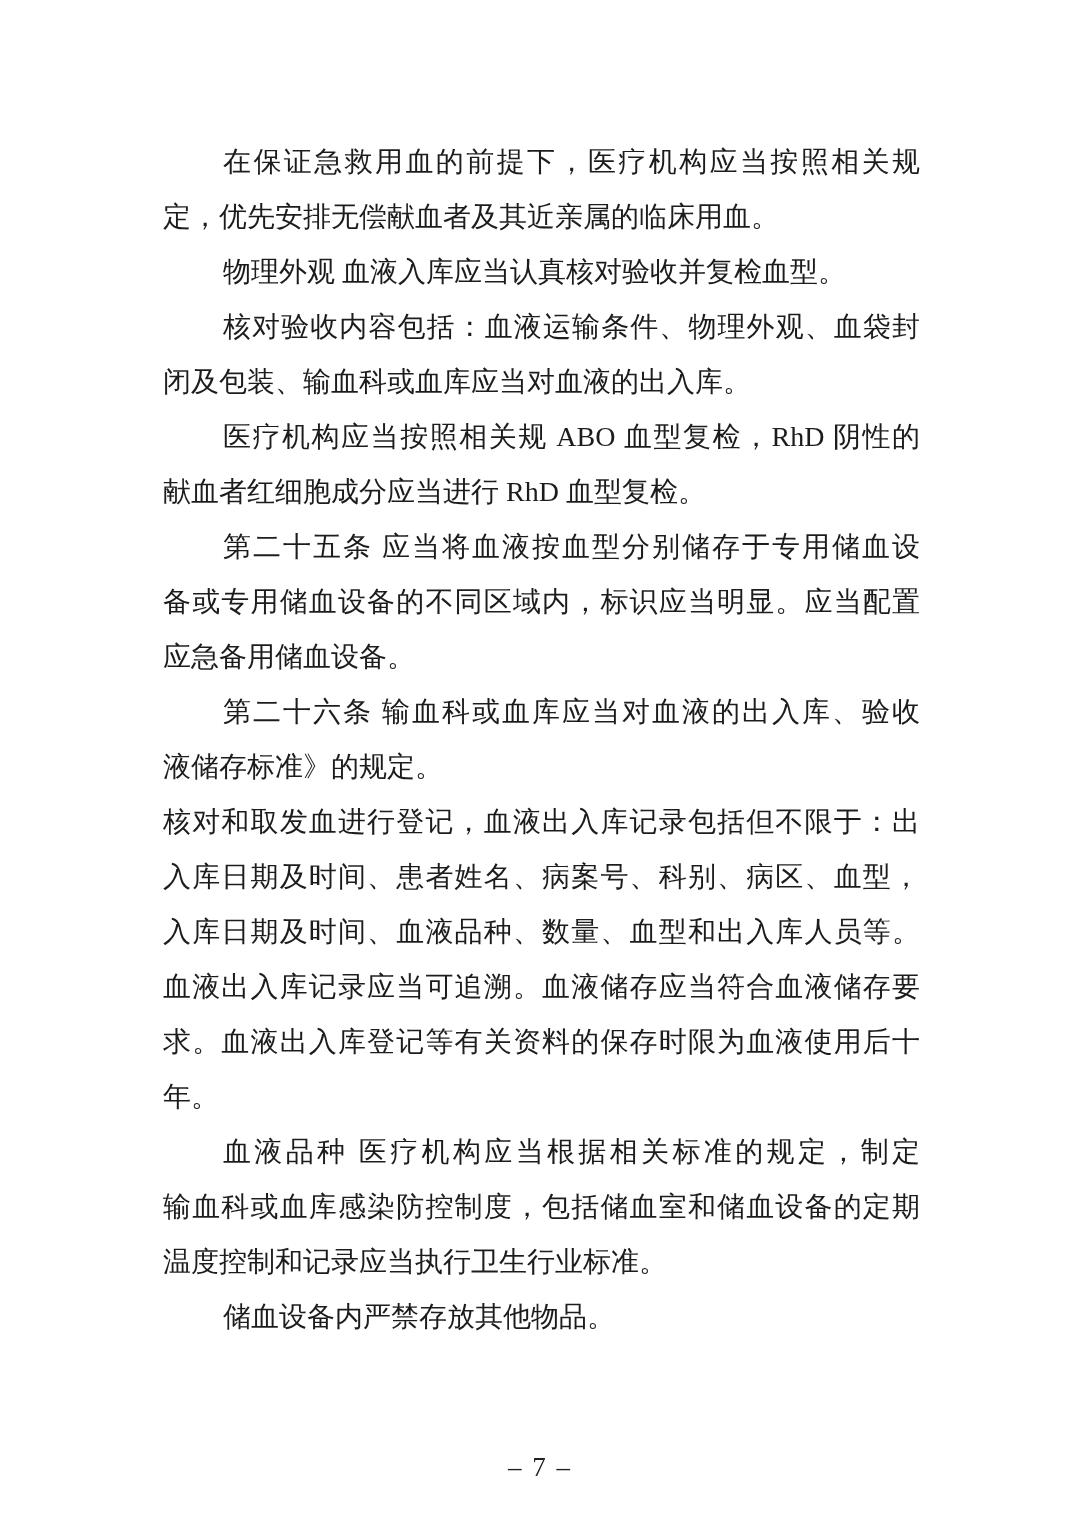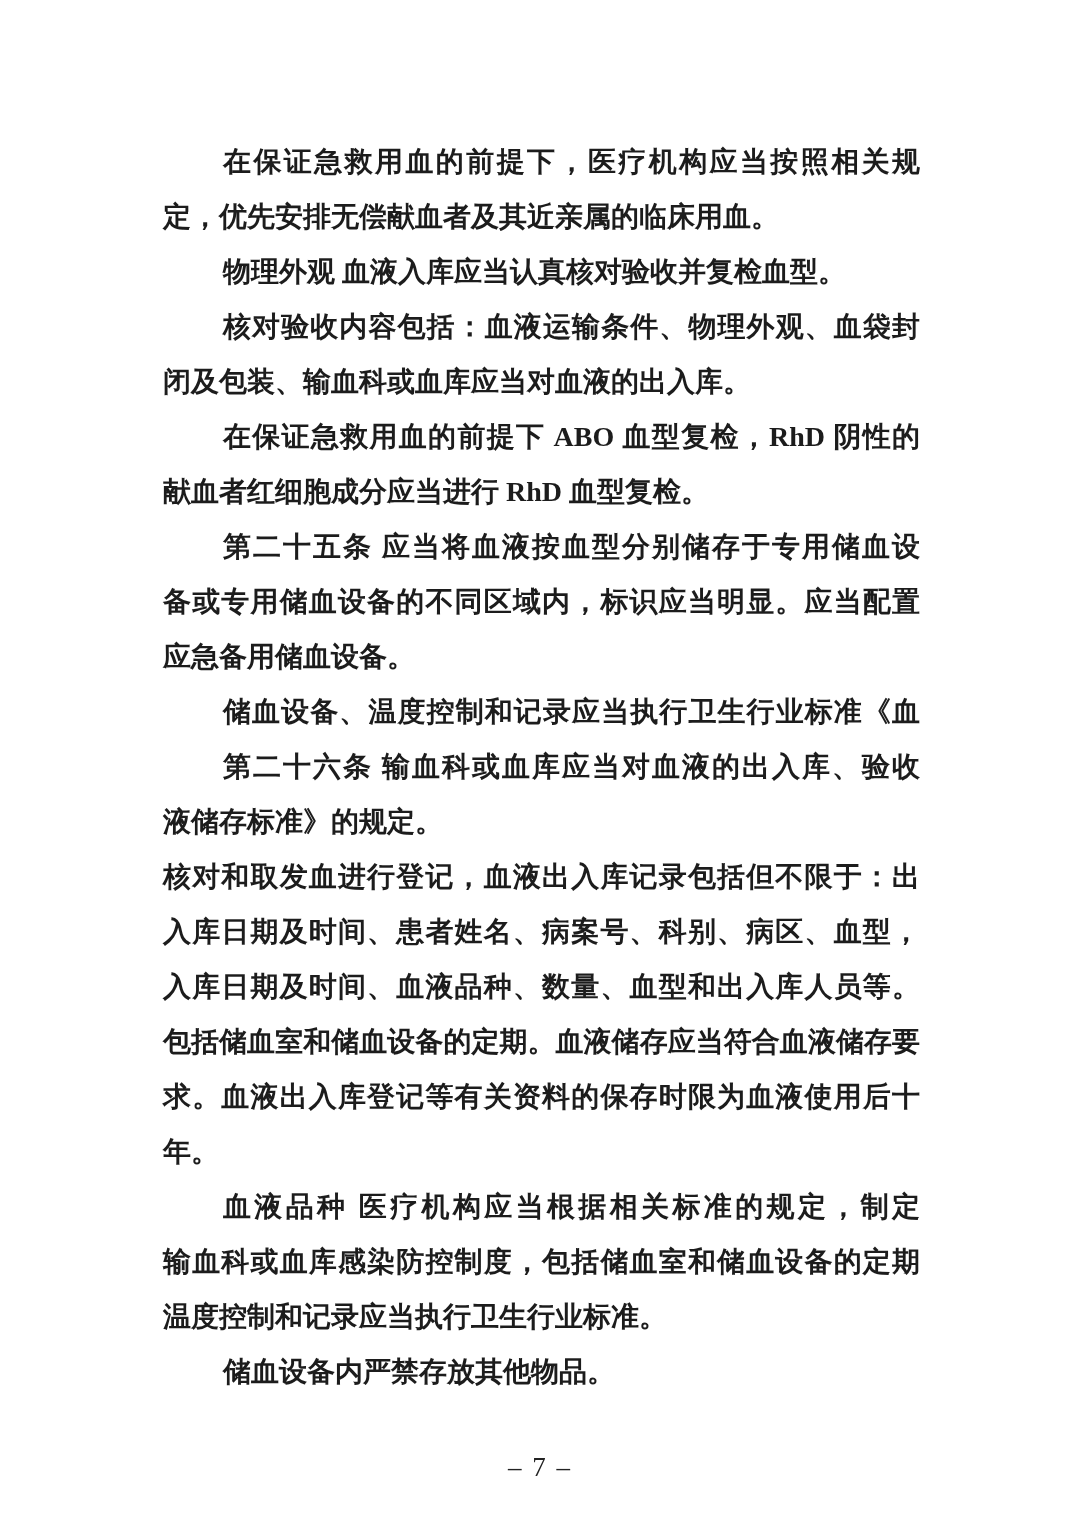--- a/index.html
+++ b/index.html
@@ -20,21 +20,21 @@
     position: absolute;
     left: 163px;
     top: 134px;
     width: 757px;
   }
   .line {
     font-size: 28px;
     line-height: 55px;
     height: 55px;
     text-align: left;
-    font-weight: 700;
+    font-weight: 400;
     letter-spacing: 0;
   }
   .line.justify {
     text-align: justify;
     text-align-last: justify;
     text-justify: inter-character;
   }
   .line.indent {
     text-indent: 60px;
   }
@@ -54,32 +54,31 @@
 </head>
 <body>
 
 <div class="page">
   <div class="doc-body" id="doc-body">
       <div class="line indent justify">在保证急救用血的前提下，医疗机构应当按照相关规</div>
       <div class="line">定，优先安排无偿献血者及其近亲属的临床用血。</div>
       <div class="line indent">物理外观 血液入库应当认真核对验收并复检血型。</div>
       <div class="line indent justify">核对验收内容包括：血液运输条件、物理外观、血袋封</div>
       <div class="line">闭及包装、输血科或血库应当对血液的出入库。</div>
-      <div class="line indent justify">在保证急救用血的前提下 ABO 血型复检，RhD 阴性的</div>
+      <div class="line indent justify">医疗机构应当按照相关规 ABO 血型复检，RhD 阴性的</div>
       <div class="line">献血者红细胞成分应当进行 RhD 血型复检。</div>
       <div class="line indent justify">第二十五条 应当将血液按血型分别储存于专用储血设</div>
       <div class="line justify">备或专用储血设备的不同区域内，标识应当明显。应当配置</div>
       <div class="line">应急备用储血设备。</div>
-      <div class="line indent justify">储血设备、温度控制和记录应当执行卫生行业标准《血</div>
       <div class="line indent justify">第二十六条 输血科或血库应当对血液的出入库、验收</div>
       <div class="line">液储存标准》的规定。</div>
       <div class="line justify">核对和取发血进行登记，血液出入库记录包括但不限于：出</div>
       <div class="line justify">入库日期及时间、患者姓名、病案号、科别、病区、血型，</div>
       <div class="line justify">入库日期及时间、血液品种、数量、血型和出入库人员等。</div>
-      <div class="line justify">包括储血室和储血设备的定期。血液储存应当符合血液储存要</div>
+      <div class="line justify">血液出入库记录应当可追溯。血液储存应当符合血液储存要</div>
       <div class="line justify">求。血液出入库登记等有关资料的保存时限为血液使用后十</div>
       <div class="line">年。</div>
       <div class="line indent justify">血液品种 医疗机构应当根据相关标准的规定，制定</div>
       <div class="line justify">输血科或血库感染防控制度，包括储血室和储血设备的定期</div>
       <div class="line">温度控制和记录应当执行卫生行业标准。</div>
       <div class="line indent">储血设备内严禁存放其他物品。</div>
     </div>
   <div class="page-footer">
     <span class="page-number">– 7 –</span>
   </div>

